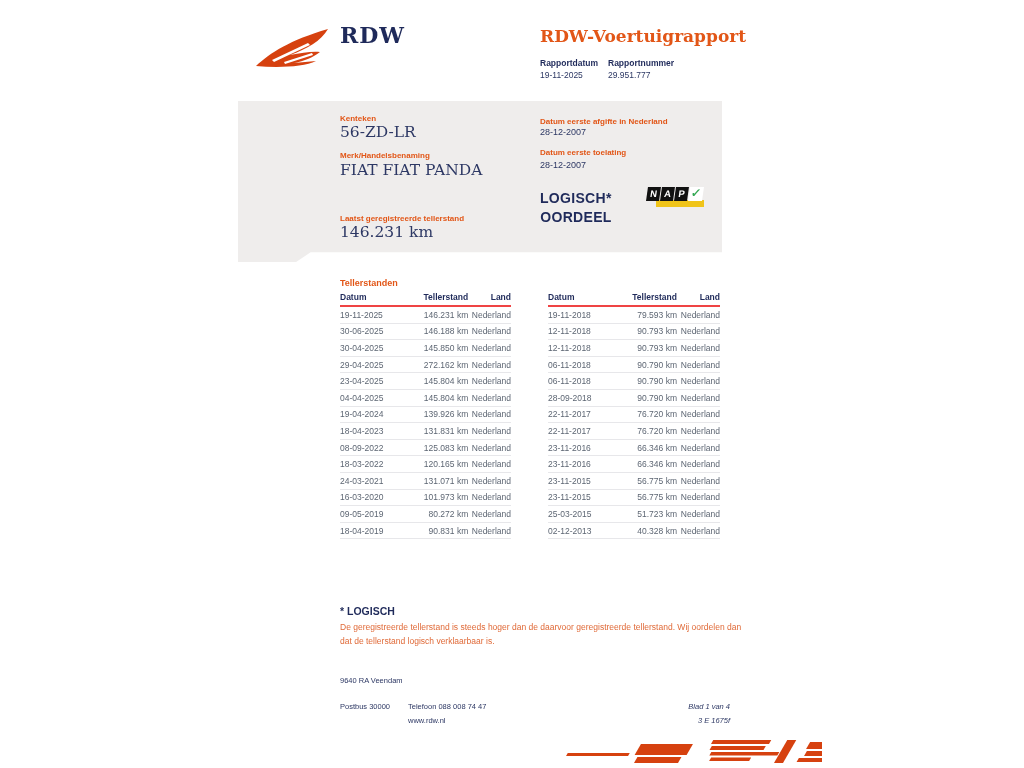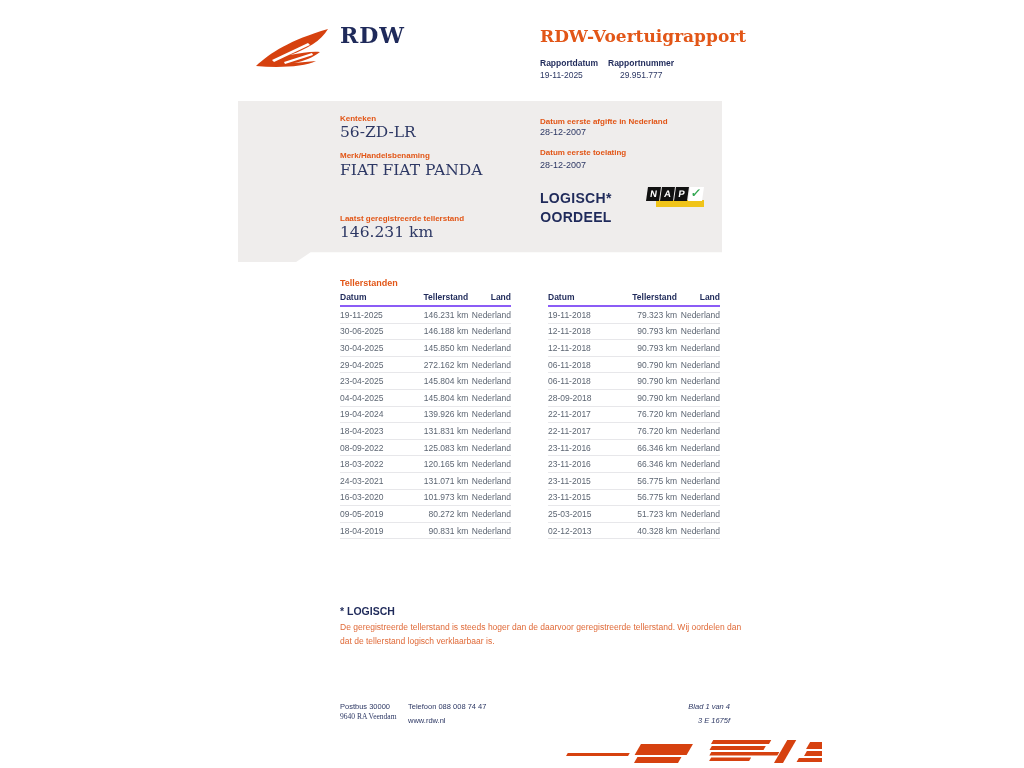--- a/index.html
+++ b/index.html
@@ -32,21 +32,21 @@
   .nap .chk{position:absolute;top:0;left:42px;width:14px;height:14px;background:#ffffff;
             color:#34a853;font-size:12px;font-weight:700;text-align:center;line-height:13px;
             transform:skewX(-8deg);}
 
   
   .section-title{left:340px;top:278px;font-size:9px;font-weight:700;color:#e25617;}
   table{border-collapse:collapse;table-layout:fixed;}
   .tbl-left{left:340px;top:290px;width:171px;}
   .tbl-right{left:548px;top:290px;width:172px;}
   th{font-size:8.5px;font-weight:700;color:#1f2a5a;text-align:left;
-     border-bottom:2px solid #8b5cf6;padding:2px 0 3px 0;}
+     border-bottom:2px solid #ef4444;padding:2px 0 3px 0;}
   th:nth-child(1){width:40%;}
   th:nth-child(2){width:35%;text-align:right;}
   th:nth-child(3){width:25%;text-align:right;}
   td{font-size:8.5px;color:#5d6673;padding:2.8px 0;border-bottom:1px solid #e7e7ea;}
   td:nth-child(2),td:nth-child(3){text-align:right;}
 
   
   .exp-title{left:340px;top:605px;font-size:10.5px;font-weight:700;color:#1f2a5a;}
   .exp-line1{left:340px;top:622px;font-size:8.5px;color:#e06a38;}
   .exp-line2{left:340px;top:636px;font-size:8.5px;color:#e06a38;}
@@ -63,21 +63,21 @@
 <svg class="abs logo-wing" viewBox="0 0 80 46">
   <path fill="#d6410f" d="M2 40 C 16 27, 36 14, 74 3 C 67 15, 53 23, 36 29 C 48 27, 58 25, 66 26 C 60 31, 50 35, 40 37 L 62 35 C 50 41, 24 42, 2 40 Z"></path>
   <path fill="#ffffff" d="M18 34 L 54 17 L 56 19 L 20 36 Z"></path>
   <path fill="#ffffff" d="M30 36 L 58 27 L 59 29 L 31 38 Z"></path>
 </svg>
 <div class="abs logo-text">RDW</div>
 <div class="abs report-title">RDW-Voertuigrapport</div>
 <div class="abs meta-label" style="left:540px;top:58px;">Rapportdatum</div>
 <div class="abs meta-label" style="left:608px;top:58px;">Rapportnummer</div>
 <div class="abs meta-value" style="left:540px;top:70px;">19-11-2025</div>
-<div class="abs meta-value" style="left:608px;top:70px;margin-left:12px;">29.951.777</div>
+<div class="abs meta-value" style="left:608px;top:70px;">29.951.777</div>
 
 <div class="abs summary-box"></div>
 <div class="abs f-label" style="left:340px;top:114px;">Kenteken</div>
 <div class="abs f-big" style="left:340px;top:123px;">56-ZD-LR</div>
 <div class="abs f-label" style="left:340px;top:151px;">Merk/Handelsbenaming</div>
 <div class="abs f-big" style="left:340px;top:161px;">FIAT FIAT PANDA</div>
 <div class="abs f-label" style="left:340px;top:214px;text-align:right;">Laatst geregistreerde tellerstand</div>
 <div class="abs f-big" style="left:340px;top:223px;">146.231 km</div>
 
 <div class="abs f-label" style="left:540px;top:117px;">Datum eerste afgifte in Nederland</div>
@@ -185,21 +185,21 @@
   <thead>
     <tr>
       <th>Datum</th>
       <th>Tellerstand</th>
       <th>Land</th>
     </tr>
   </thead>
   <tbody>
       <tr>
         <td>19-11-2018</td>
-        <td>79.323 km</td>
+        <td>79.593 km</td>
         <td>Nederland</td>
       </tr>
       <tr>
         <td>12-11-2018</td>
         <td>90.793 km</td>
         <td>Nederland</td>
       </tr>
       <tr>
         <td>12-11-2018</td>
         <td>90.793 km</td>
@@ -261,21 +261,21 @@
         <td>Nederland</td>
       </tr>
     </tbody>
 </table>
 
 <div class="abs exp-title">* LOGISCH</div>
 <div class="abs exp-line1">De geregistreerde tellerstand is steeds hoger dan de daarvoor geregistreerde tellerstand. Wij oordelen dan</div>
 <div class="abs exp-line2">dat de tellerstand logisch verklaarbaar is.</div>
 
 <div class="abs ft" style="left:340px;top:702px;">Postbus 30000</div>
-<div class="abs ft" style="left:340px;top:712px;font-family:Liberation Serif, serif;">9640 RA Veendam</div>
+<div class="abs ft" style="left:340px;top:676px;">9640 RA Veendam</div>
 <div class="abs ft" style="left:408px;top:702px;">Telefoon 088 008 74 47</div>
 <div class="abs ft" style="left:408px;top:716px;">www.rdw.nl</div>
 <div class="abs ft ft-r" style="left:640px;top:702px;">Blad 1 van 4</div>
 <div class="abs ft ft-r" style="left:640px;top:716px;">3 E 1675f</div>
 
 <svg class="abs stripes" viewBox="0 0 285 31">
   <g fill="#d6410f" transform="skewX(-30)">
     <rect x="40" y="16" width="62" height="3"></rect>
     <rect x="108" y="7" width="52" height="11"></rect>
     <rect x="112" y="20" width="44" height="6"></rect>

